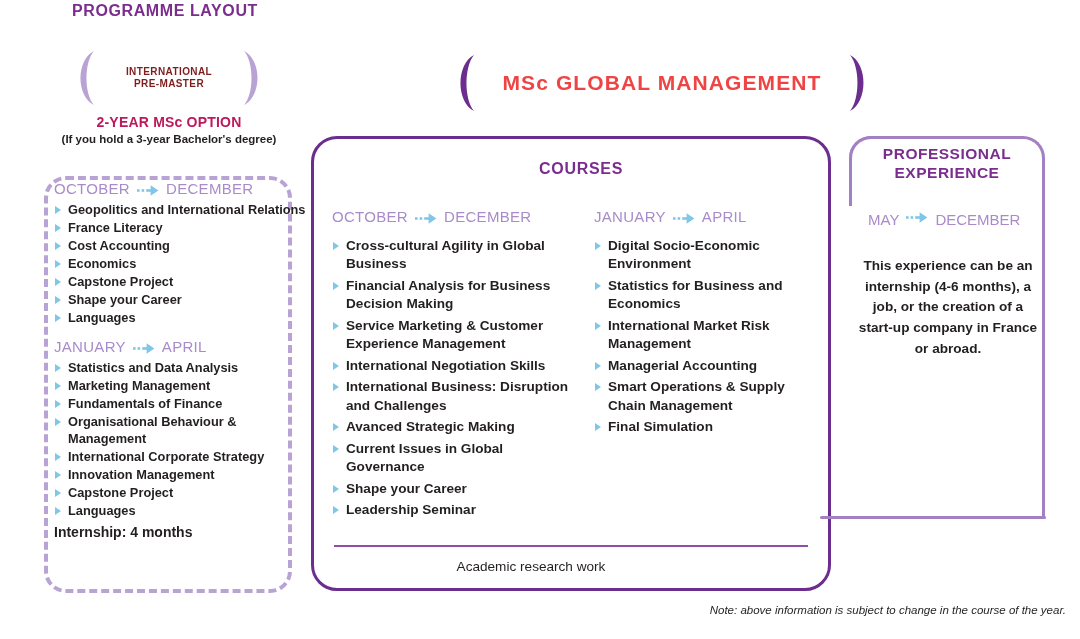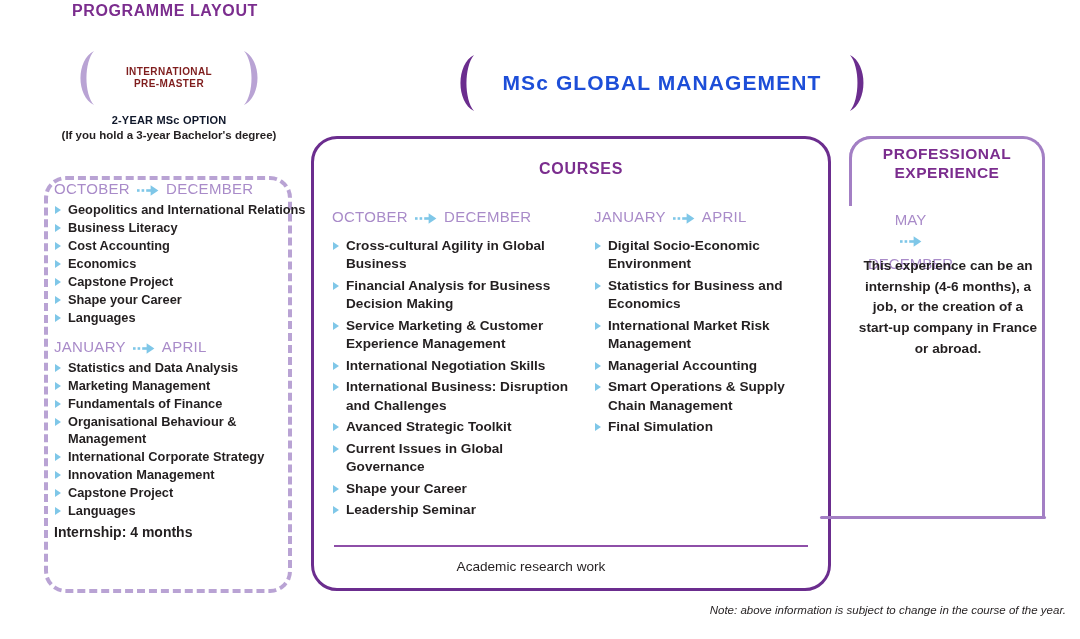--- a/index.html
+++ b/index.html
@@ -59,23 +59,23 @@
     font-weight: bold;
     line-height: 1.25;
     letter-spacing: 0.4px;
     color: #7f1d1d;
     z-index: 2;
     position: relative;
   }
 
   .pm-sub {
     text-align: center;
-    font-size: 11px;
-    font-weight: bold;
-    color: #0f172a;
+    font-size: 14px;
+    font-weight: bold;
+    color: #be185d;
     letter-spacing: 0.2px;
     margin-top: 6px;
   }
   .pm-note {
     text-align: center;
     font-size: 11.5px;
     font-weight: bold;
     color: #231f20;
     margin-top: 3px;
   }
@@ -163,21 +163,21 @@
     width: 24px;
     height: 56px;
   }
   .bracket-dark svg { display: block; width: 100%; height: 100%; }
   .bracket-dark.left  { left: 0px; }
   .bracket-dark.right { right: 0px; }
   #main-title {
     font-size: 21px;
     font-weight: bold;
     letter-spacing: 1.1px;
-    color: #1d4ed8;
+    color: #ef4444;
   }
 
   
   #courses-panel {
     position: absolute;
     left: 311px;
     top: 136px;
     width: 520px;
     height: 455px;
     border: 3.5px solid #6B2D8E;
@@ -272,24 +272,23 @@
     letter-spacing: 0.5px;
     color: #7B2D8E;
   }
   #pe-period {
     position: absolute;
     left: 868px;
     top: 211px;
     font-size: 15px;
     color: #A98BC9;
     display: flex;
-    align-items: center;
+    align-items: flex-start;
     gap: 7px;
     white-space: nowrap;
-    flex-direction: column;
   }
   #pe-body {
     position: absolute;
     left: 855px;
     top: 256px;
     width: 186px;
     text-align: center;
     font-size: 13.6px;
     font-weight: bold;
     line-height: 1.52;
@@ -343,21 +342,21 @@
           <path d="M0 5.2h2.6v2.6H0z" fill="#7FC7E8"></path>
           <path d="M4.6 5.2h2.6v2.6H4.6z" fill="#7FC7E8"></path>
           <path d="M9.2 5.2h5.4v2.6H9.2z" fill="#7FC7E8"></path>
           <path d="M13.6 1.2L21.4 6.5l-7.8 5.3z" fill="#7FC7E8"></path>
         </svg>
     </span>
     <span>DECEMBER</span>
   </div>
   <ul class="courses tight">
     <li>Geopolitics and International Relations</li>
-    <li>Business Literacy</li>
+    <li>France Literacy</li>
     <li>Cost Accounting</li>
     <li>Economics</li>
     <li>Capstone Project</li>
     <li>Shape your Career</li>
     <li>Languages</li>
   </ul>
 
   <div class="period mt">
     <span>JANUARY</span>
     <span class="arrow-ico">
@@ -414,21 +413,21 @@
           </svg>
       </span>
       <span>DECEMBER</span>
     </div>
     <ul class="courses">
       <li>Cross-cultural Agility in Global Business</li>
       <li>Financial Analysis for Business Decision Making</li>
       <li>Service Marketing &amp; Customer Experience Management</li>
       <li>International Negotiation Skills</li>
       <li>International Business: Disruption and Challenges</li>
-      <li>Avanced Strategic Toolkit</li>
+      <li>Avanced Strategic Making</li>
       <li>Current Issues in Global Governance</li>
       <li>Shape your Career</li>
       <li>Leadership Seminar</li>
     </ul>
   </div>
 
   <div class="course-col narrow">
     <div class="period">
       <span>JANUARY</span>
       <span class="arrow-ico">

